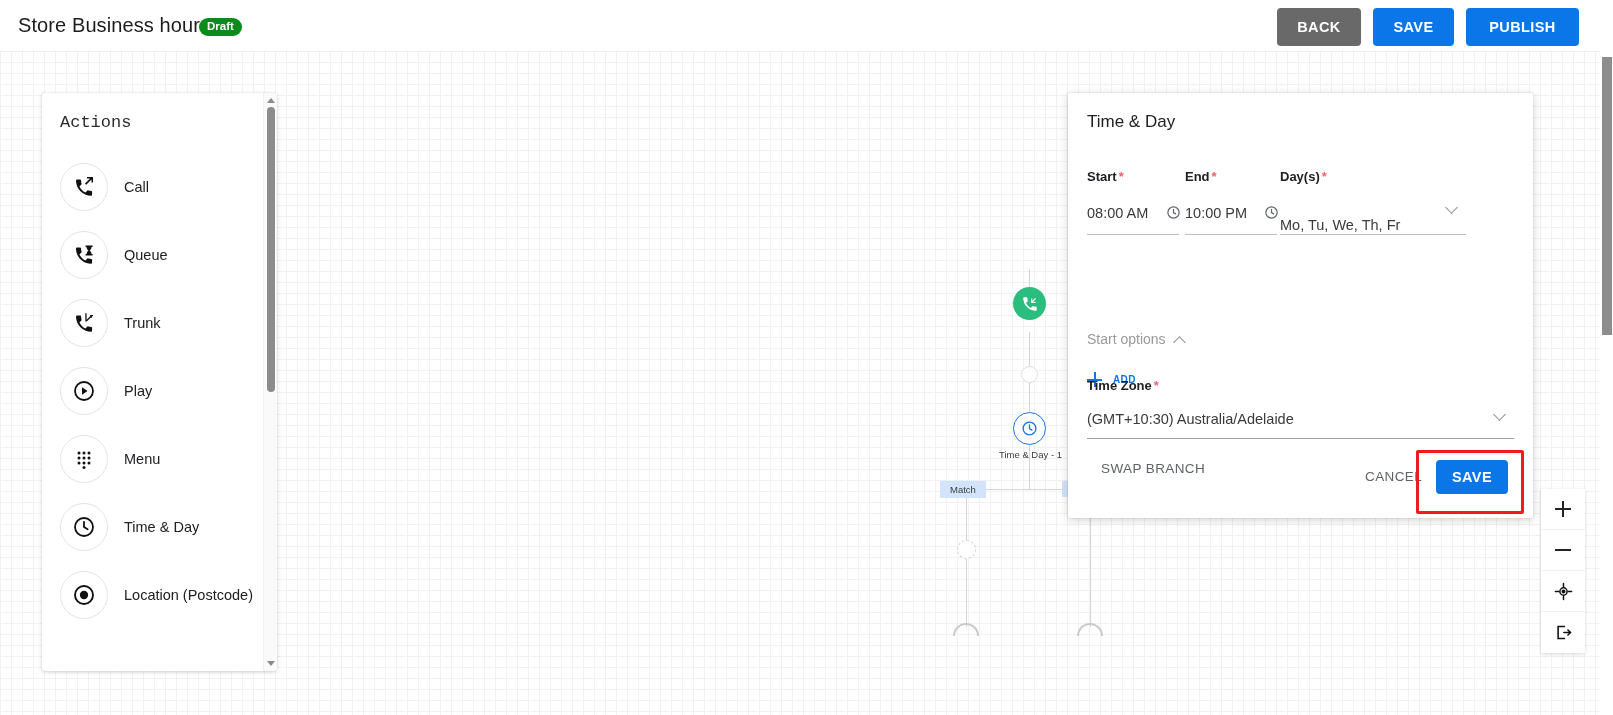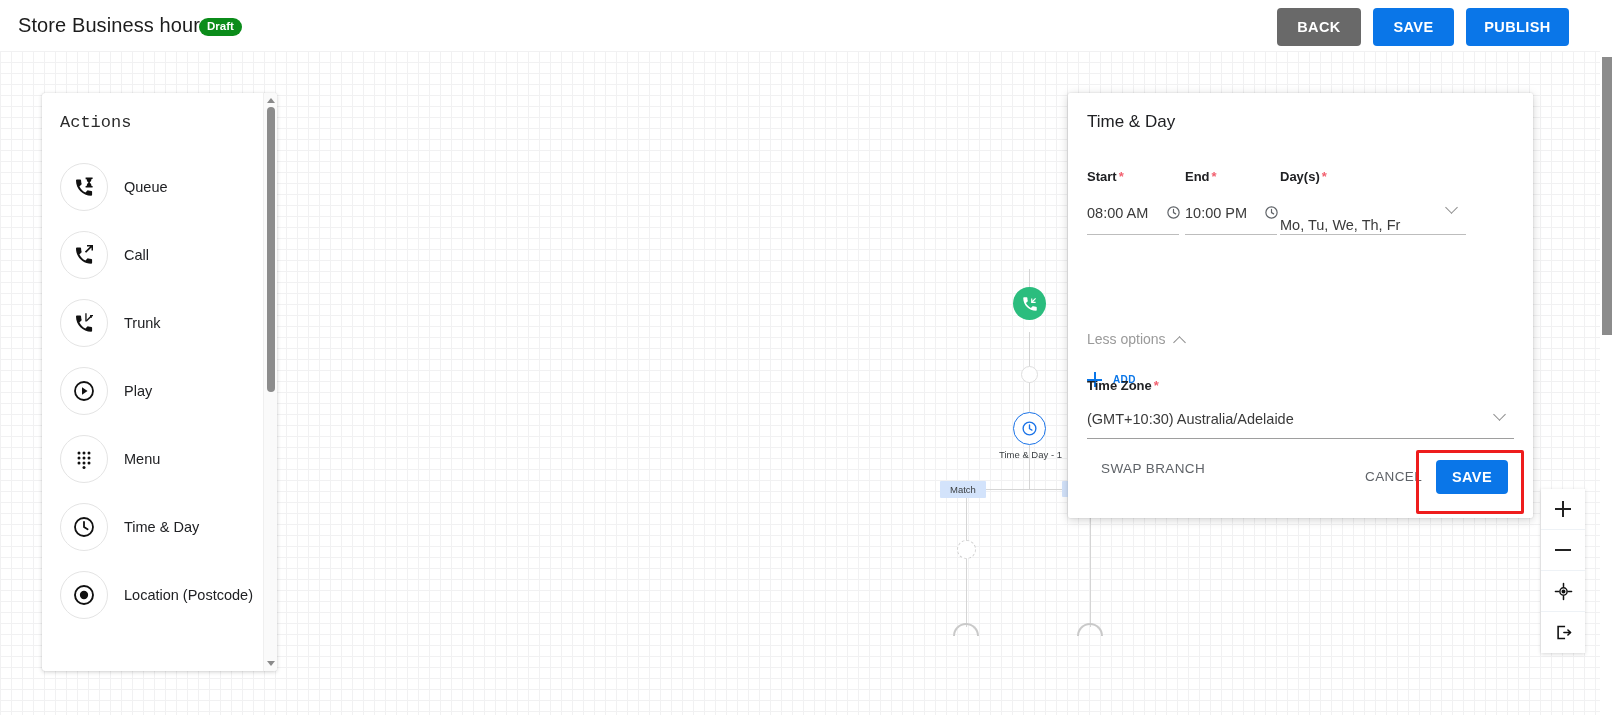--- a/index.html
+++ b/index.html
@@ -34,21 +34,21 @@
   }
   .btn-back {
     position: absolute; left: 1277px; top: 8px; width: 84px; height: 38px;
     background: #696969;
   }
   .btn-save-top {
     position: absolute; left: 1373px; top: 8px; width: 81px; height: 38px;
     background: #0a76e8;
   }
   .btn-publish {
-    position: absolute; left: 1466px; top: 8px; width: 103px; height: 38px;
+    position: absolute; left: 1466px; top: 8px; width: 113px; height: 38px;
     background: #0a76e8;
   }
 
   
   .canvas {
     position: absolute; left: 0; top: 51px; width: 1613px; height: 664px;
     background-color: #ffffff;
     background-image:
       linear-gradient(to right, #f1f1f2 1px, transparent 1px),
       linear-gradient(to bottom, #f1f1f2 1px, transparent 1px);
@@ -289,34 +289,34 @@
 
   <div class="actions-panel">
     <div class="actions-title">Actions</div>
 
     <div class="actions-list">
 
       <div class="action-item">
         <span class="action-circle">
           <svg width="24" height="24" viewBox="0 0 24 24" fill="#111">
             <path d="M19.5 15.9c-1.1 0-2.2-.2-3.2-.5-.3-.1-.7 0-.9.2l-2 2c-2.6-1.3-4.7-3.4-6-6l2-2c.3-.3.3-.6.2-.9-.3-1-.5-2.1-.5-3.2 0-.5-.4-.9-.9-.9H4.9c-.5 0-.9.4-.9.9 0 8.4 6.8 15.2 15.2 15.2.5 0 .9-.4.9-.9v-3.1c0-.5-.4-.8-.6-.8z"></path>
-            <path d="M13.6 2.6h7v1.5h-1.1c0 1.4-.7 2.7-1.8 3.4 1.1.7 1.8 2 1.8 3.4h1.1v1.5h-7V11h1.1c0-1.4.7-2.7 1.8-3.4-1.1-.7-1.8-2-1.8-3.4h-1.1z"></path>
-          </svg>
-        </span>
-        <span class="action-label">Queue</span>
+            <path d="M14.2 9.8l5.3-5.3v3.1h1.5V2H15v1.5h3.1l-5.3 5.3z"></path>
+          </svg>
+        </span>
+        <span class="action-label">Call</span>
       </div>
 
       <div class="action-item">
         <span class="action-circle">
           <svg width="24" height="24" viewBox="0 0 24 24" fill="#111">
             <path d="M19.5 15.9c-1.1 0-2.2-.2-3.2-.5-.3-.1-.7 0-.9.2l-2 2c-2.6-1.3-4.7-3.4-6-6l2-2c.3-.3.3-.6.2-.9-.3-1-.5-2.1-.5-3.2 0-.5-.4-.9-.9-.9H4.9c-.5 0-.9.4-.9.9 0 8.4 6.8 15.2 15.2 15.2.5 0 .9-.4.9-.9v-3.1c0-.5-.4-.8-.6-.8z"></path>
-            <path d="M14.2 9.8l5.3-5.3v3.1h1.5V2H15v1.5h3.1l-5.3 5.3z"></path>
-          </svg>
-        </span>
-        <span class="action-label">Call</span>
+            <path d="M13.6 2.6h7v1.5h-1.1c0 1.4-.7 2.7-1.8 3.4 1.1.7 1.8 2 1.8 3.4h1.1v1.5h-7V11h1.1c0-1.4.7-2.7 1.8-3.4-1.1-.7-1.8-2-1.8-3.4h-1.1z"></path>
+          </svg>
+        </span>
+        <span class="action-label">Queue</span>
       </div>
 
       <div class="action-item">
         <span class="action-circle">
           <svg width="24" height="24" viewBox="0 0 24 24" fill="#111">
             <path d="M19.5 15.9c-1.1 0-2.2-.2-3.2-.5-.3-.1-.7 0-.9.2l-2 2c-2.6-1.3-4.7-3.4-6-6l2-2c.3-.3.3-.6.2-.9-.3-1-.5-2.1-.5-3.2 0-.5-.4-.9-.9-.9H4.9c-.5 0-.9.4-.9.9 0 8.4 6.8 15.2 15.2 15.2.5 0 .9-.4.9-.9v-3.1c0-.5-.4-.8-.6-.8z"></path>
             <path d="M13.3 2.2h1.3v8.3h-1.3z"></path>
             <path d="M13.9 9.6l5-5 .9.9-5 5z"></path>
             <path d="M18.1 4h2.9v1.3h-2.9zM19.7 4v2.9h-1.3V4z"></path>
           </svg>
@@ -437,21 +437,21 @@
     <div class="field-val" style="left:212px; top:124px;">Mo, Tu, We, Th, Fr</div>
     <span class="chev" style="left:379px; top:110px;"></span>
     <div class="field-underline" style="left:212px; top:141px; width:186px;"></div>
 
     <div class="add-btn">
       <span class="plus-ico"></span>
       <span class="add-label">ADD</span>
     </div>
 
     <div class="less-options">
-      <span class="less-label">Less options</span>
+      <span class="less-label">Start options</span>
       <span class="chev up" style="position:relative; left:0; top:3px;"></span>
     </div>
 
     <div class="field-label" style="left:19px; top:285px;">
       <span>Time Zone</span><span class="req">*</span>
     </div>
     <div class="field-val" style="left:19px; top:318px;">(GMT+10:30) Australia/Adelaide</div>
     <span class="chev" style="left:427px; top:317px;"></span>
     <div class="field-underline" style="left:19px; top:345px; width:427px; background:#9e9e9e;"></div>
 

